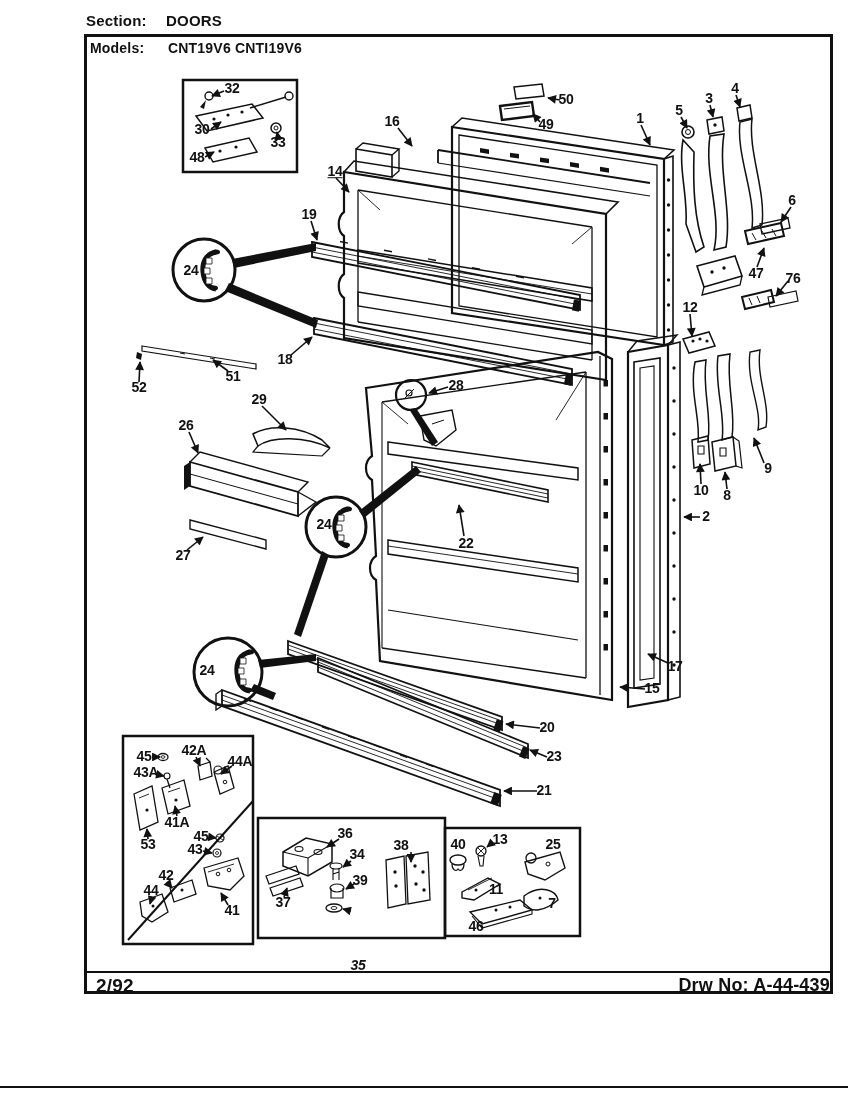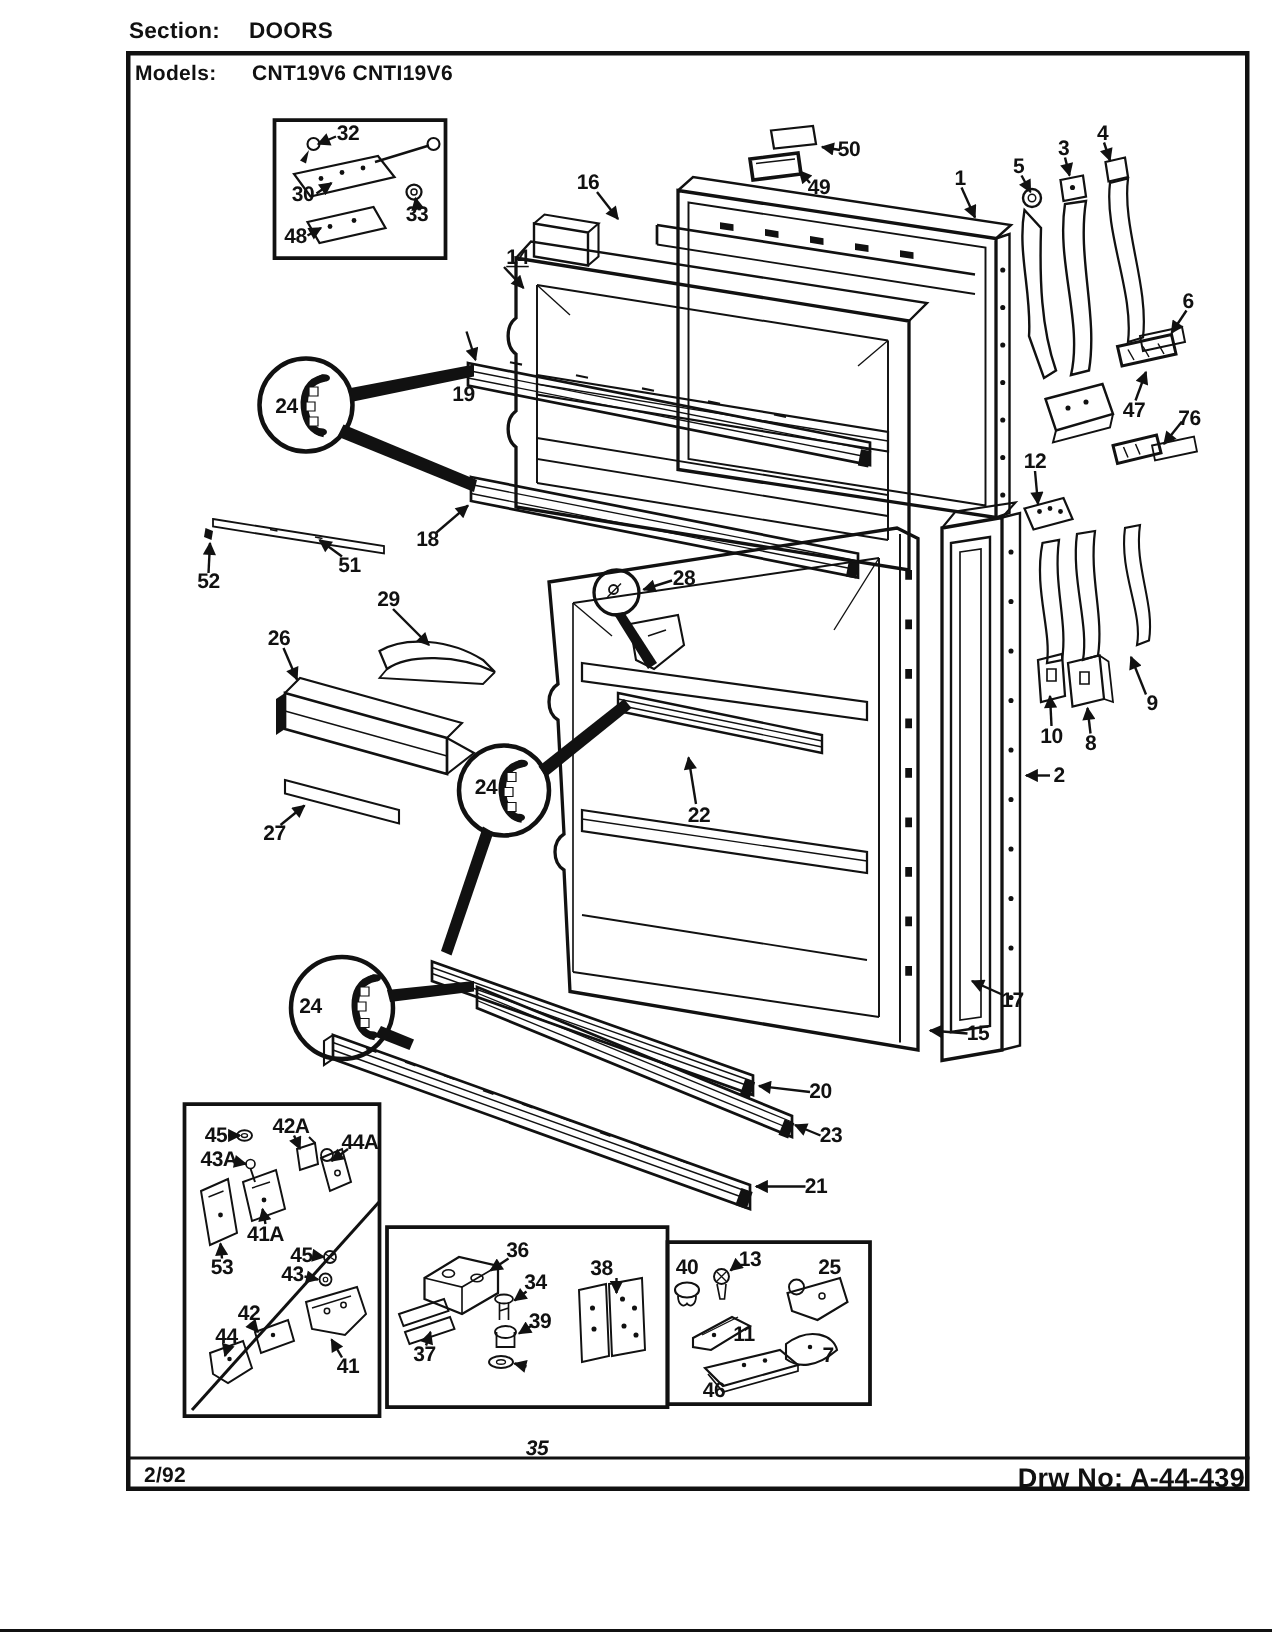--- a/index.html
+++ b/index.html
@@ -24,21 +24,21 @@
 <div id="page">
 
   <div class="hdr-label" style="left:86px;top:12px;">Section:</div>
   <div class="hdr-label" style="left:166px;top:12px;">DOORS</div>
   <div class="hdr-label" style="left:90px;top:40px;font-size:14px;">Models:</div>
   <div class="hdr-label" style="left:168px;top:40px;font-size:14px;">CNT19V6  CNTI19V6</div>
 
   <div id="main-border"></div>
   <div id="footer-rule"></div>
 
-  <div class="hdr-label" style="left:96px;top:975px;font-size:14px;">2/92</div>
+  <div class="hdr-label" style="left:96px;top:975px;font-size:19px;">2/92</div>
   <div class="hdr-label" style="left:640px;top:975px;width:190px;text-align:right;font-size:18px;">Drw No: A-44-439</div>
 
   <div id="bottom-scan-rule"></div>
 
   <svg width="848" height="1100" viewBox="0 0 848 1100">
     <defs>
       <marker id="ah" viewBox="0 0 10 10" refX="9" refY="5" markerWidth="8" markerHeight="5.5" orient="auto">
         <path d="M0,0 L10,5 L0,10 Z" fill="#111"></path>
       </marker>
     </defs>
@@ -405,22 +405,22 @@
 
   <div id="part-labels" style="position:absolute;left:0;top:0;width:848px;height:1100px;pointer-events:none;">
       <div class="part-label" style="left: 232px; top: 89px;">32</div>
       <div class="part-label" style="left: 202px; top: 130px;">30</div>
       <div class="part-label" style="left: 278px; top: 143px;">33</div>
       <div class="part-label" style="left: 197px; top: 158px;">48</div>
       <div class="part-label" style="left: 392px; top: 122px;">16</div>
       <div class="part-label" style="left: 566px; top: 100px;">50</div>
       <div class="part-label" style="left: 546px; top: 125px;">49</div>
       <div class="part-label" style="left: 640px; top: 119px;">1</div>
-      <div class="part-label" style="left: 345px; top: 172px; text-decoration: underline;">14</div>
-      <div class="part-label" style="left: 309px; top: 215px; margin-top: 48px;">19</div>
+      <div class="part-label" style="left: 335px; top: 172px; text-decoration: underline;">14</div>
+      <div class="part-label" style="left: 309px; top: 215px;">19</div>
       <div class="part-label" style="left: 285px; top: 360px;">18</div>
       <div class="part-label" style="left: 191px; top: 271px;">24</div>
       <div class="part-label" style="left: 139px; top: 388px;">52</div>
       <div class="part-label" style="left: 233px; top: 377px;">51</div>
       <div class="part-label" style="left: 186px; top: 426px;">26</div>
       <div class="part-label" style="left: 259px; top: 400px;">29</div>
       <div class="part-label" style="left: 183px; top: 556px;">27</div>
       <div class="part-label" style="left: 456px; top: 386px;">28</div>
       <div class="part-label" style="left: 466px; top: 544px;">22</div>
       <div class="part-label" style="left: 324px; top: 525px;">24</div>

